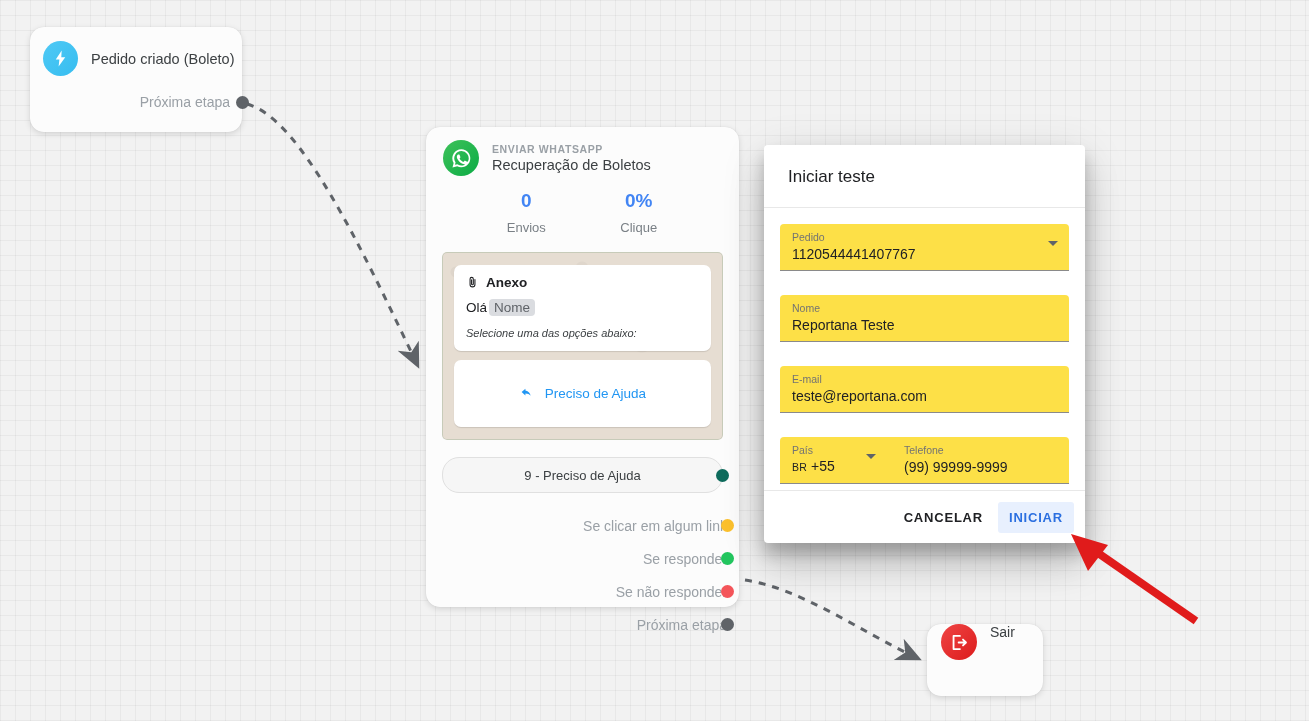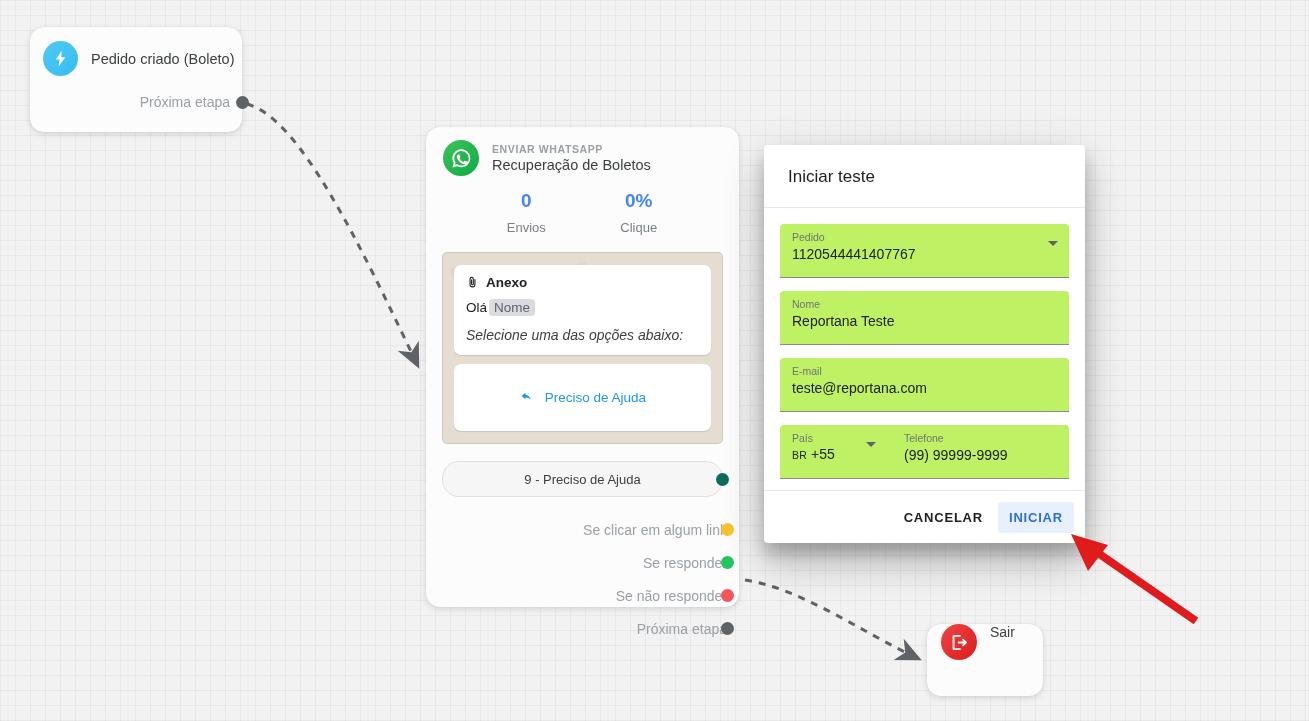--- a/index.html
+++ b/index.html
@@ -162,21 +162,21 @@
   }
   .wa-var {
     background: #dadce0;
     border-radius: 4px;
     padding: 1px 5px;
     color: #5f6368;
     margin-left: 2px;
   }
   .wa-instruction {
     margin-top: 12px;
-    font-size: 14px;
+    font-size: 11px;
     font-style: italic;
     color: #3c4043;
   }
   .wa-reply-btn {
     margin-top: 9px;
     background: #fff;
     border-radius: 7px;
     padding: 26px 0;
     text-align: center;
     font-size: 13.5px;
@@ -251,25 +251,25 @@
     padding: 22px 0 20px 24px;
     border-bottom: 1px solid #e8e8e8;
   }
   .dlg-body {
     flex: 1;
     padding: 16px 16px 0 16px;
     overflow: hidden;
   }
   .mat-field {
     position: relative;
-    background: #bef264;
+    background: #fde047;
     border-bottom: 1px solid #8a8a8a;
     border-radius: 4px 4px 0 0;
-    height: 54px;
-    margin-bottom: 13px;
+    height: 47px;
+    margin-bottom: 24px;
     padding: 7px 12px 0 12px;
     box-sizing: border-box;
   }
   .mat-label {
     font-size: 10.5px;
     color: #737373;
     line-height: 12px;
   }
   .mat-value {
     font-size: 14px;

